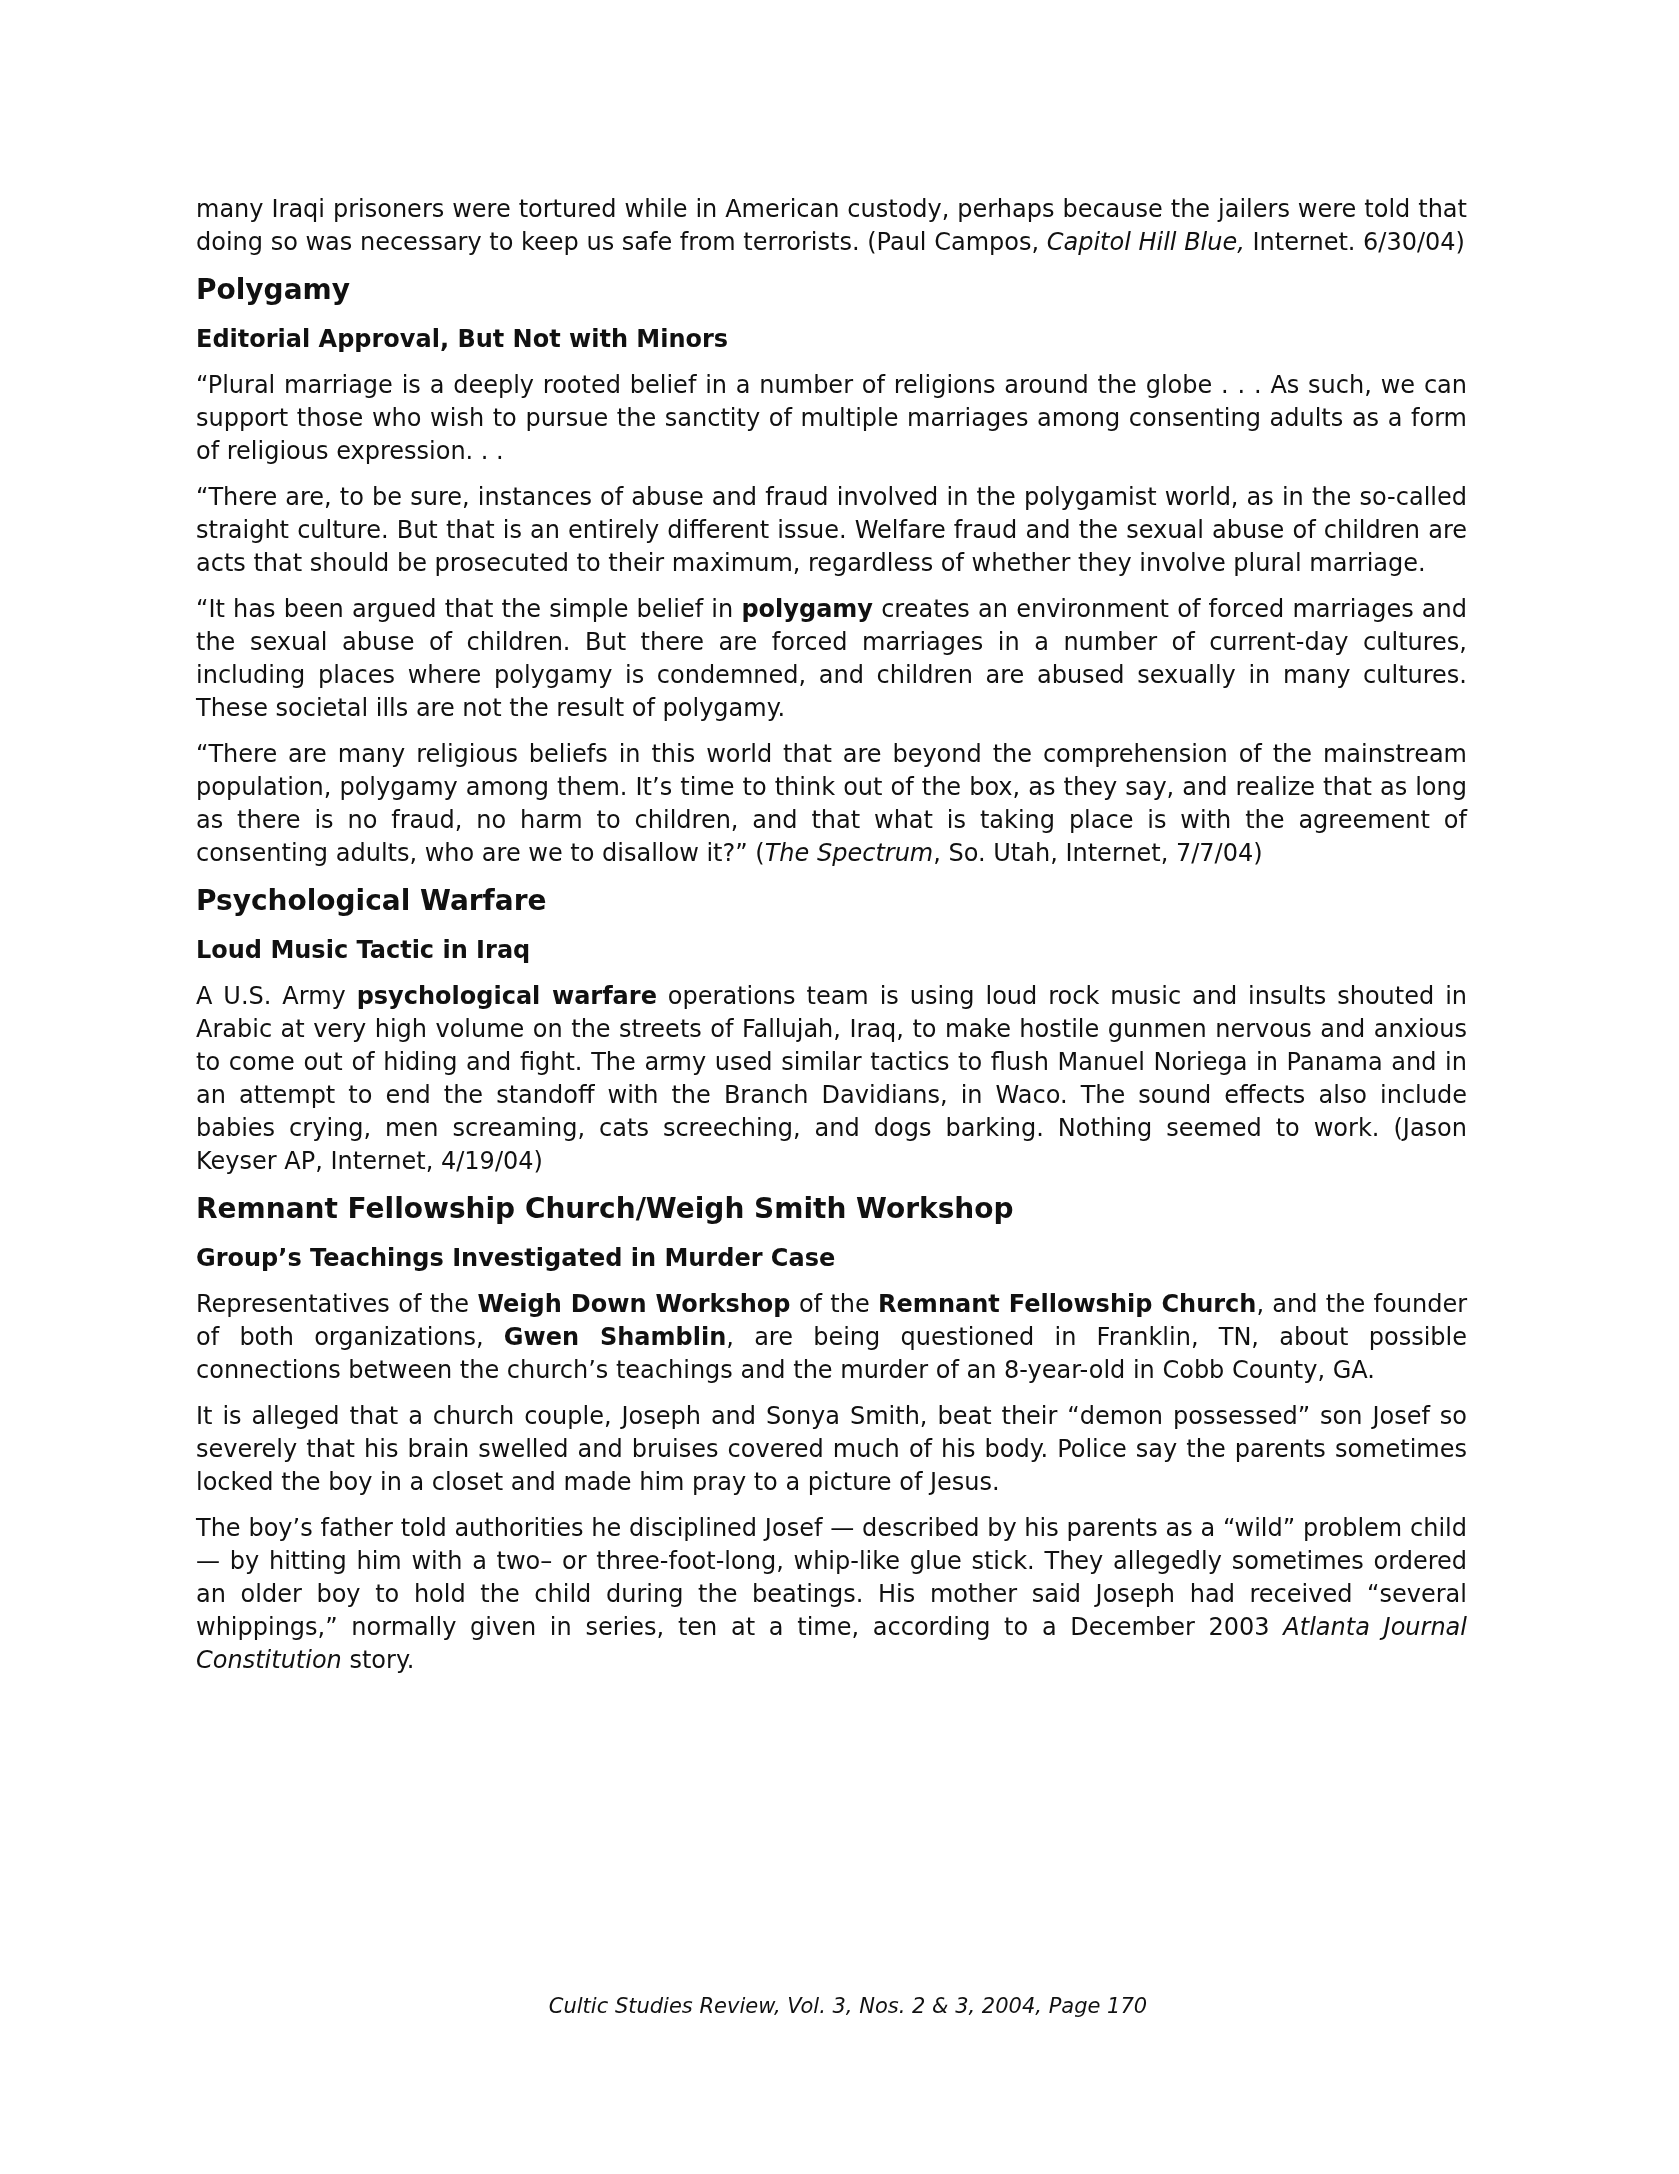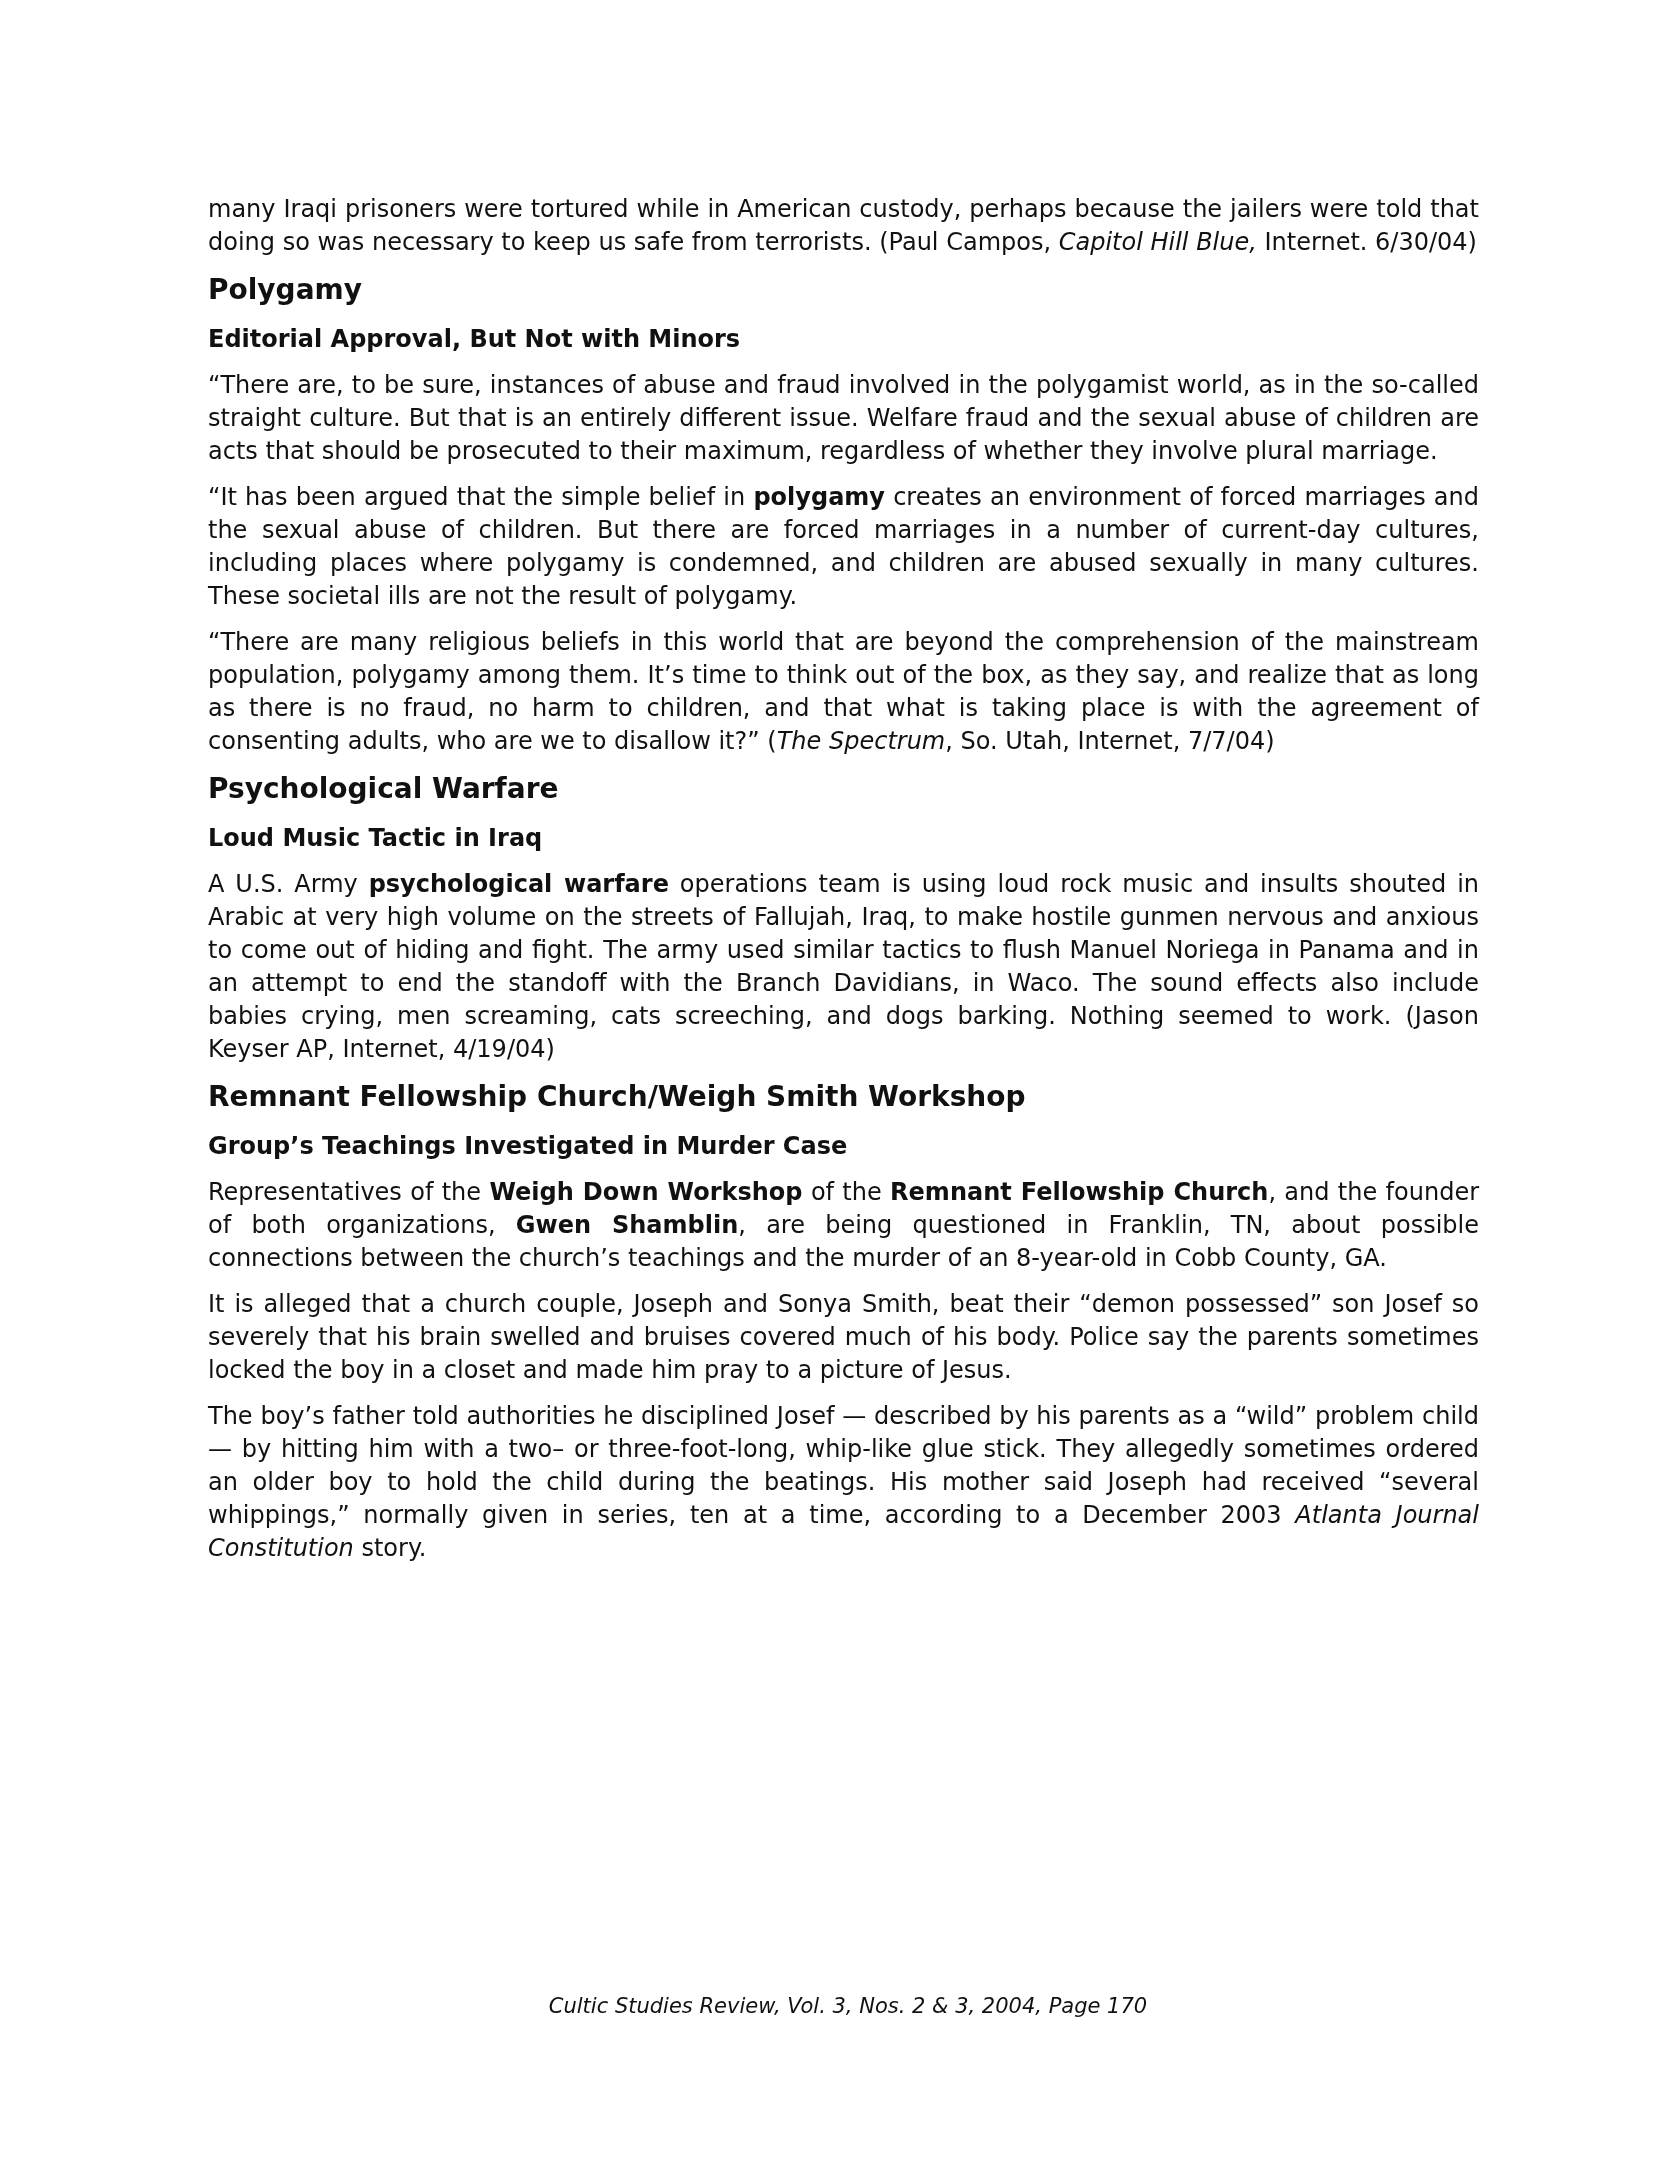--- a/index.html
+++ b/index.html
@@ -1,35 +1,36 @@
 <!DOCTYPE html>
 <html style="font-size:15px"><head>
 <meta charset="utf-8">
 <style>
   html, body { margin:0; padding:0; background:#ffffff; }
   body { width:1680px; height:2174px; position:relative; overflow:hidden;
          font-family:"DejaVu Sans", sans-serif; color:#111; }
-  .page { position:absolute; left:208px; top:193px; width:1271px; }
+  .page { position:absolute; left:196px; top:193px; width:1271px; }
   p { margin:0 0 13px 0; font-size:24px; line-height:33px; text-align:justify; }
   h2 { margin:5.6px 0 13px 0; font-size:28px; font-weight:bold; line-height:36px; }
   h3 { margin:15px 0 13px 0; font-size:24px; font-weight:bold; line-height:33px; }
   b { font-weight:bold; }
   i { font-style:italic; }
   .footer { position:absolute; left:8px; width:1680px; top:1994px; text-align:center;
             font-size:21px; font-style:italic; }
 </style>
 </head>
 <body>
 
 <div class="page">
 
   <p><span>many Iraqi prisoners were tortured while in American custody, perhaps because the jailers were told that doing so was necessary to keep us safe from terrorists. (Paul Campos, </span><i>Capitol Hill Blue,</i><span> Internet. 6/30/04)</span></p>
 
   <h2>Polygamy</h2>
   <h3>Editorial Approval, But Not with Minors</h3>
+  <p>“Plural marriage is a deeply rooted belief in a number of religions around the globe . . .  As such, we can support those who wish to pursue the sanctity of multiple marriages among consenting adults as a form of religious expression. . .</p>
   <p>“There are, to be sure, instances of abuse and fraud involved in the polygamist world, as in the so-called straight culture. But that is an entirely different issue. Welfare fraud and the sexual abuse of children are acts that should be prosecuted to their maximum, regardless of whether they involve plural marriage.</p>
   <p><span>“It has been argued that the simple belief in </span><b>polygamy</b><span> creates an environment of forced marriages and the sexual abuse of children. But there are forced marriages in a number of current-day cultures, including places where polygamy is condemned, and children are abused sexually in many cultures. These societal ills are not the result of polygamy.</span></p>
   <p><span>“There are many religious beliefs in this world that are beyond the comprehension of the mainstream population, polygamy among them. It’s time to think out of the box, as they say, and realize that as long as there is no fraud, no harm to children, and that what is taking place is with the agreement of consenting adults, who are we to disallow it?” (</span><i>The Spectrum</i><span>, So. Utah, Internet, 7/7/04)</span></p>
 
   <h2>Psychological Warfare</h2>
   <h3>Loud Music Tactic in Iraq</h3>
   <p><span>A U.S. Army </span><b>psychological warfare</b><span> operations team is using loud rock music and insults shouted in Arabic at very high volume on the streets of Fallujah, Iraq, to make hostile gunmen nervous and anxious to come out of hiding and fight. The army used similar tactics to flush Manuel Noriega in Panama and in an attempt to end the standoff with the Branch Davidians, in Waco. The sound effects also include babies crying, men screaming, cats screeching, and dogs barking. Nothing seemed to work. (Jason Keyser AP, Internet, 4/19/04)</span></p>
 
   <h2>Remnant Fellowship Church/Weigh Smith Workshop</h2>
   <h3>Group’s Teachings Investigated in Murder Case</h3>

